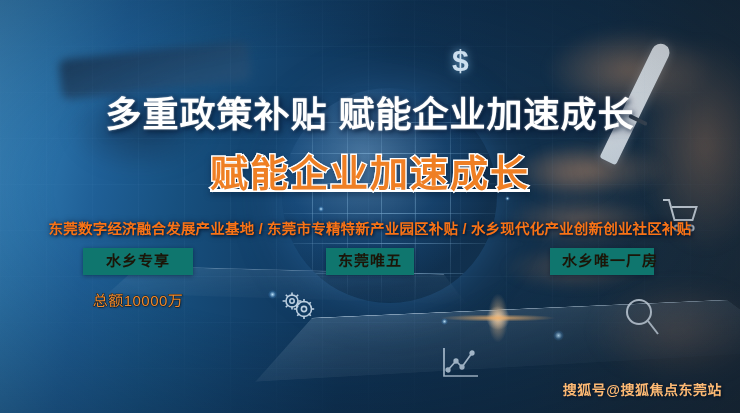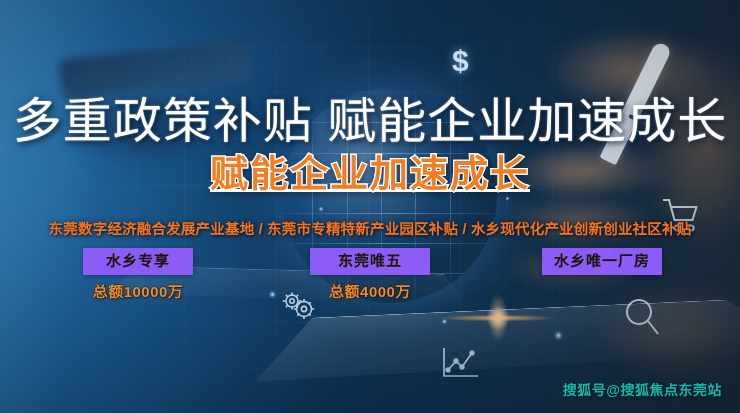--- a/index.html
+++ b/index.html
@@ -169,23 +169,23 @@
   
   .line-icon{position:absolute;opacity:.85;}
 
   
   .content{position:absolute;inset:0;}
 
   .headline{
     position:absolute;
     top:96px; left:0; right:0;
     text-align:center;
-    font-size:49px;
+    font-size:36px;
     line-height:1.05;
-    font-weight:normal;
+    font-weight:bold;
     color:#ffffff;
     letter-spacing:1px;
     text-shadow:
       0 0 2px rgba(255,255,255,.55),
       2px 2px 5px rgba(0,20,45,.75),
       0 2px 12px rgba(0,25,55,.55);
     white-space:nowrap;
   }
 
   .subhead{
@@ -224,51 +224,51 @@
     gap:62px;
   }
   .card{
     width:170px;
     text-align:center;
   }
   .card-badge{
     display:block;
     margin:0 auto;
     padding:3px 12px 4px;
-    background:#8b5cf6;
+    background:#0f766e;
     color:#1b1508;
     font-size:15px;
     font-weight:bold;
     letter-spacing:1px;
     line-height:1.3;
     white-space:nowrap;
     box-shadow:0 1px 4px rgba(0,15,35,.45);
   }
   .card-badge.w1{width:110px;}
-  .card-badge.w2{width:120px;}
-  .card-badge.w3{width:120px;}
+  .card-badge.w2{width:88px;}
+  .card-badge.w3{width:104px;}
   .card-amount{
     display:block;
-    margin-top:5px;
+    margin-top:14px;
     font-size:15px;
-    font-weight:bold;
+    font-weight:normal;
     color:#f08a2c;
     letter-spacing:.5px;
     white-space:nowrap;
     -webkit-text-stroke:.9px rgba(24,18,8,.85);
     paint-order:stroke fill;
     text-shadow:1px 1px 2px rgba(0,15,35,.55);
   }
 
   .watermark{
     position:absolute;
     right:18px; bottom:14px;
     font-size:14px;
     font-weight:bold;
-    color:#14b8a6;
+    color:#fdba74;
     letter-spacing:.5px;
     white-space:nowrap;
     text-shadow:1px 1px 3px rgba(0,12,28,.85);
   }
 
   .dollar{
     position:absolute;
     left:452px; top:44px;
     font-size:30px;
     font-weight:bold;
@@ -359,21 +359,20 @@
 
     <div class="cards">
 
       <div class="card">
         <span class="card-badge w1">水乡专享</span>
         <span class="card-amount">总额10000万</span>
       </div>
 
       <div class="card">
         <span class="card-badge w2">东莞唯五</span>
-        <span class="card-amount">总额4000万</span>
       </div>
 
       <div class="card">
         <span class="card-badge w3">水乡唯一厂房</span>
       </div>
 
     </div>
 
     <div class="watermark">搜狐号@搜狐焦点东莞站</div>
 

